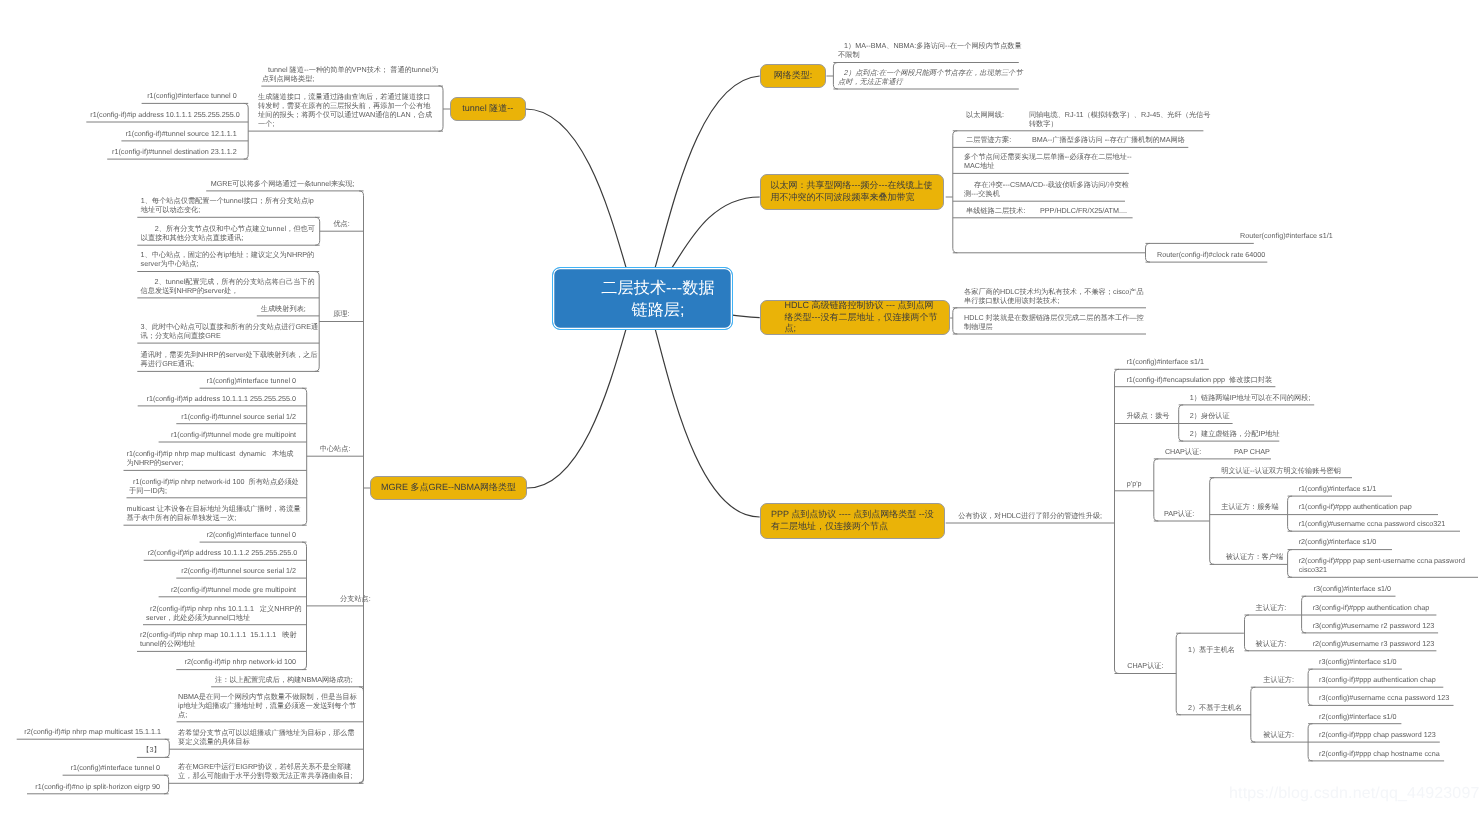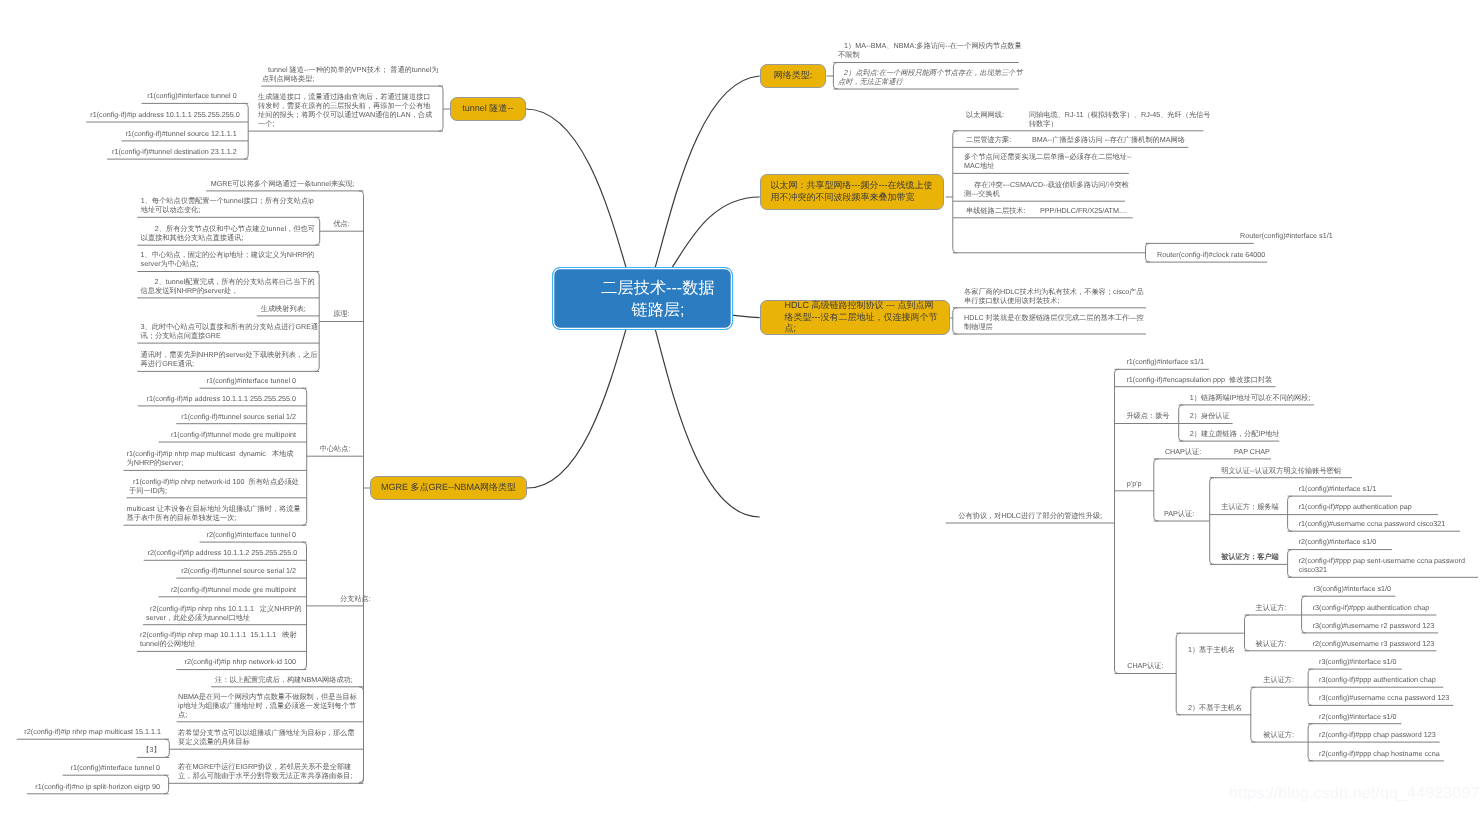--- a/index.html
+++ b/index.html
@@ -170,34 +170,37 @@
 <div class="node topic" style="left:964px;top:152.2px;width:172px;height:18px;font-size:7.2px;line-height:9px;text-align:left;"><span>多个节点间还需要实现二层单播--必须存在二层地址--MAC地址</span></div>
 <div class="node topic" style="left:964px;top:180px;width:168px;height:18px;font-size:7.2px;line-height:9px;text-align:left;text-indent:10px;"><span>存在冲突---CSMA/CD--载波侦听多路访问/冲突检测---交换机</span></div>
 <div class="node topic" style="left:966px;top:205.6px;width:164px;height:9px;font-size:7.2px;line-height:9px;text-align:left;white-space:pre;"><span>串线链路二层技术:</span><span class="v" style="left:74px;">PPP/HDLC/FR/X25/ATM....</span></div>
 <div class="node topic" style="left:1224px;top:231.2px;width:94.5px;height:9px;font-size:7.2px;line-height:9px;text-align:left;white-space:pre;padding-left:16px;"><span>Router(config)#interface s1/1</span></div>
 <div class="node topic" style="left:1157.1px;top:249.9px;width:107.9px;height:9px;font-size:7.2px;line-height:9px;text-align:left;white-space:pre;"><span>Router(config-if)#clock rate 64000</span></div>
 <div class="node box" style="left:759.6px;top:299.6px;width:190.5px;height:35.8px;font-size:9px;line-height:11.9px;text-align:left;justify-content:flex-start;padding-left:24px;">
       <span>HDLC 高级链路控制协议 --- 点到点网络类型---没有二层地址，仅连接两个节点;</span>
     </div>
 <div class="node topic" style="left:964px;top:286.6px;width:183px;height:18px;font-size:7.2px;line-height:9px;text-align:left;"><span>各家厂商的HDLC技术均为私有技术，不兼容；cisco产品串行接口默认使用该封装技术;</span></div>
 <div class="node topic" style="left:964px;top:312.8px;width:183px;height:18px;font-size:7.2px;line-height:9px;text-align:left;"><span>HDLC 封装就是在数据链路层仅完成二层的基本工作—控制物理层</span></div>
+<div class="node box" style="left:760px;top:502.5px;width:185px;height:36.2px;font-size:9px;line-height:11.9px;text-align:left;justify-content:flex-start;">
+      <span>PPP 点到点协议 ---- 点到点网络类型 --没有二层地址，仅连接两个节点</span>
+    </div>
 <div class="node topic" style="left:946px;top:510.8px;width:168.5px;height:9px;font-size:7.2px;line-height:9px;text-align:center;white-space:pre;"><span>公有协议，对HDLC进行了部分的管迹性升级;</span></div>
 <div class="node topic" style="left:1126.4px;top:357.1px;width:80.6px;height:9px;font-size:7.2px;line-height:9px;text-align:left;white-space:pre;"><span>r1(config)#interface s1/1</span></div>
 <div class="node topic" style="left:1126.4px;top:374.5px;width:146.6px;height:9px;font-size:7.2px;line-height:9px;text-align:left;white-space:pre;"><span>r1(config-if)#encapsulation ppp  修改接口封装</span></div>
 <div class="node topic" style="left:1126.4px;top:411.3px;width:52.3px;height:9px;font-size:7.2px;line-height:9px;text-align:left;white-space:pre;"><span>升级点：拨号</span></div>
 <div class="node topic" style="left:1114.5px;top:478.6px;width:39.3px;height:9px;font-size:7.2px;line-height:9px;text-align:center;white-space:pre;"><span>p'p'p</span></div>
 <div class="node topic" style="left:1127.2px;top:661.3px;width:49px;height:9px;font-size:7.2px;line-height:9px;text-align:left;white-space:pre;"><span>CHAP认证:</span></div>
 <div class="node topic" style="left:1189.8px;top:392.7px;width:122.2px;height:9px;font-size:7.2px;line-height:9px;text-align:left;white-space:pre;"><span>1）链路两端IP地址可以在不同的网段;</span></div>
 <div class="node topic" style="left:1189.8px;top:411.3px;width:41.2px;height:9px;font-size:7.2px;line-height:9px;text-align:left;white-space:pre;"><span>2）身份认证</span></div>
 <div class="node topic" style="left:1189.8px;top:428.9px;width:87.2px;height:9px;font-size:7.2px;line-height:9px;text-align:left;white-space:pre;"><span>2）建立虚链路，分配IP地址</span></div>
 <div class="node topic" style="left:1164.9px;top:446.7px;width:104.1px;height:9px;font-size:7.2px;line-height:9px;text-align:left;white-space:pre;"><span>CHAP认证:</span><span class="v" style="left:69.2px;">PAP CHAP</span></div>
 <div class="node topic" style="left:1164px;top:508.8px;width:45.7px;height:9px;font-size:7.2px;line-height:9px;text-align:left;white-space:pre;"><span>PAP认证:</span></div>
 <div class="node topic" style="left:1221.2px;top:465.5px;width:128.8px;height:9px;font-size:7.2px;line-height:9px;text-align:left;white-space:pre;"><span>明文认证--认证双方明文传输账号密钥</span></div>
 <div class="node topic" style="left:1221.2px;top:502.4px;width:66.4px;height:9px;font-size:7.2px;line-height:9px;text-align:left;white-space:pre;"><span>主认证方：服务端</span></div>
-<div class="node topic" style="left:1221.2px;top:552.2px;width:66.4px;height:9px;font-size:7.2px;line-height:9px;text-align:left;white-space:pre;font-weight:bold;"><span>被认证方：客户端</span></div>
+<div class="node topic" style="left:1221.2px;top:552.2px;width:66.4px;height:9px;font-size:7.2px;line-height:9px;text-align:center;white-space:pre;"><span>被认证方：客户端</span></div>
 <div class="node topic" style="left:1298.7px;top:483.9px;width:91.3px;height:9px;font-size:7.2px;line-height:9px;text-align:left;white-space:pre;"><span>r1(config)#interface s1/1</span></div>
 <div class="node topic" style="left:1298.7px;top:502.4px;width:137.3px;height:9px;font-size:7.2px;line-height:9px;text-align:left;white-space:pre;"><span>r1(config-if)#ppp authentication pap</span></div>
 <div class="node topic" style="left:1298.7px;top:519px;width:159.3px;height:9px;font-size:7.2px;line-height:9px;text-align:left;white-space:pre;"><span>r1(config)#username ccna password cisco321</span></div>
 <div class="node topic" style="left:1298.7px;top:537.4px;width:91.3px;height:9px;font-size:7.2px;line-height:9px;text-align:left;white-space:pre;"><span>r2(config)#interface s1/0</span></div>
 <div class="node topic" style="left:1298.7px;top:556.1px;width:169.3px;height:18px;font-size:7.2px;line-height:9px;text-align:left;"><span>r2(config-if)#ppp pap sent-username ccna password cisco321</span></div>
 <div class="node topic" style="left:1187.9px;top:645px;width:56px;height:9px;font-size:7.2px;line-height:9px;text-align:left;white-space:pre;"><span>1）基于主机名</span></div>
 <div class="node topic" style="left:1187.9px;top:702.6px;width:63.2px;height:9px;font-size:7.2px;line-height:9px;text-align:left;white-space:pre;"><span>2）不基于主机名</span></div>
 <div class="node topic" style="left:1255.6px;top:602.8px;width:44.4px;height:9px;font-size:7.2px;line-height:9px;text-align:left;white-space:pre;"><span>主认证方:</span><span class="v" style="left:57.1px;">r3(config-if)#ppp authentication chap</span></div>
 <div class="node topic" style="left:1255.6px;top:638.6px;width:178.4px;height:9px;font-size:7.2px;line-height:9px;text-align:left;white-space:pre;"><span>被认证方:</span><span class="v" style="left:57.1px;">r2(config)#username r3 password 123</span></div>
 <div class="node topic" style="left:1313.6px;top:584px;width:79.4px;height:9px;font-size:7.2px;line-height:9px;text-align:left;white-space:pre;"><span>r3(config)#interface s1/0</span></div>

